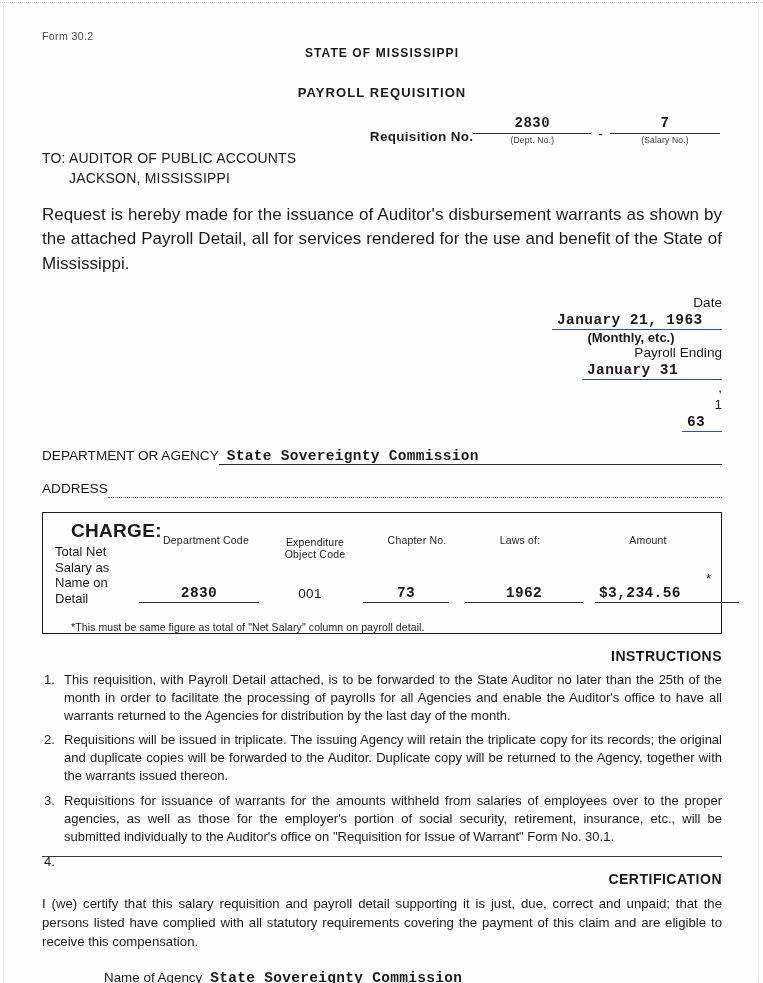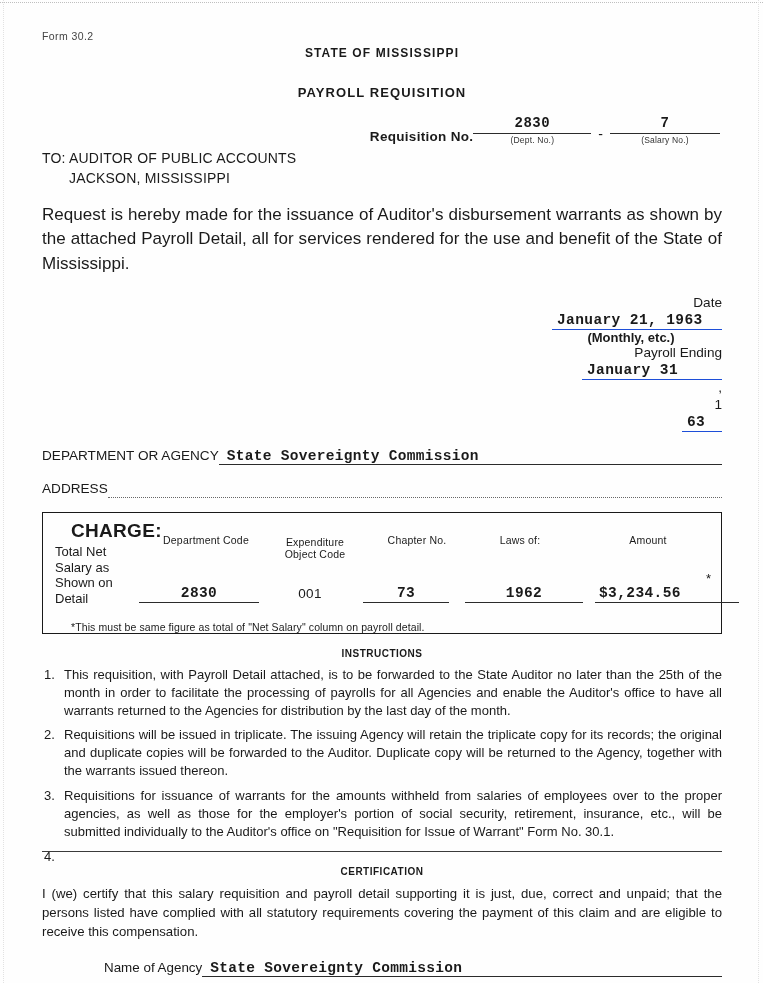--- a/index.html
+++ b/index.html
@@ -252,22 +252,22 @@
   }
   .charge-note {
     position: absolute;
     left: 28px; bottom: 0;
     font-size: 10.5px;
     letter-spacing: .1px;
   }
 
   
   .section-head {
-    text-align: center;
-    font-size: 10px;
+    text-align: right;
+    font-size: 14px;
     font-weight: bold;
     letter-spacing: .5px;
     margin-top: 14px;
     margin-bottom: 7px;
   }
   ol.instructions {
     margin: 0;
     padding: 0;
     list-style: none;
     font-size: 13px;
@@ -411,21 +411,21 @@
       <span class="lbl">ADDRESS</span>
       <span class="fill"></span>
     </div>
 
     <div class="charge-box">
       <div class="charge-title">CHARGE:</div>
 
       <div class="charge-leftlabel">
         <div>Total Net</div>
         <div>Salary as</div>
-        <div>Shown on</div>
+        <div>Name on</div>
         <div>Detail</div>
       </div>
 
       <div class="col-head ch-dept">Department  Code</div>
       <div class="col-head ch-exp">
         <div>Expenditure</div>
         <div>Object Code</div>
       </div>
       <div class="col-head ch-chap">Chapter No.</div>
       <div class="col-head ch-laws">Laws of:</div>

